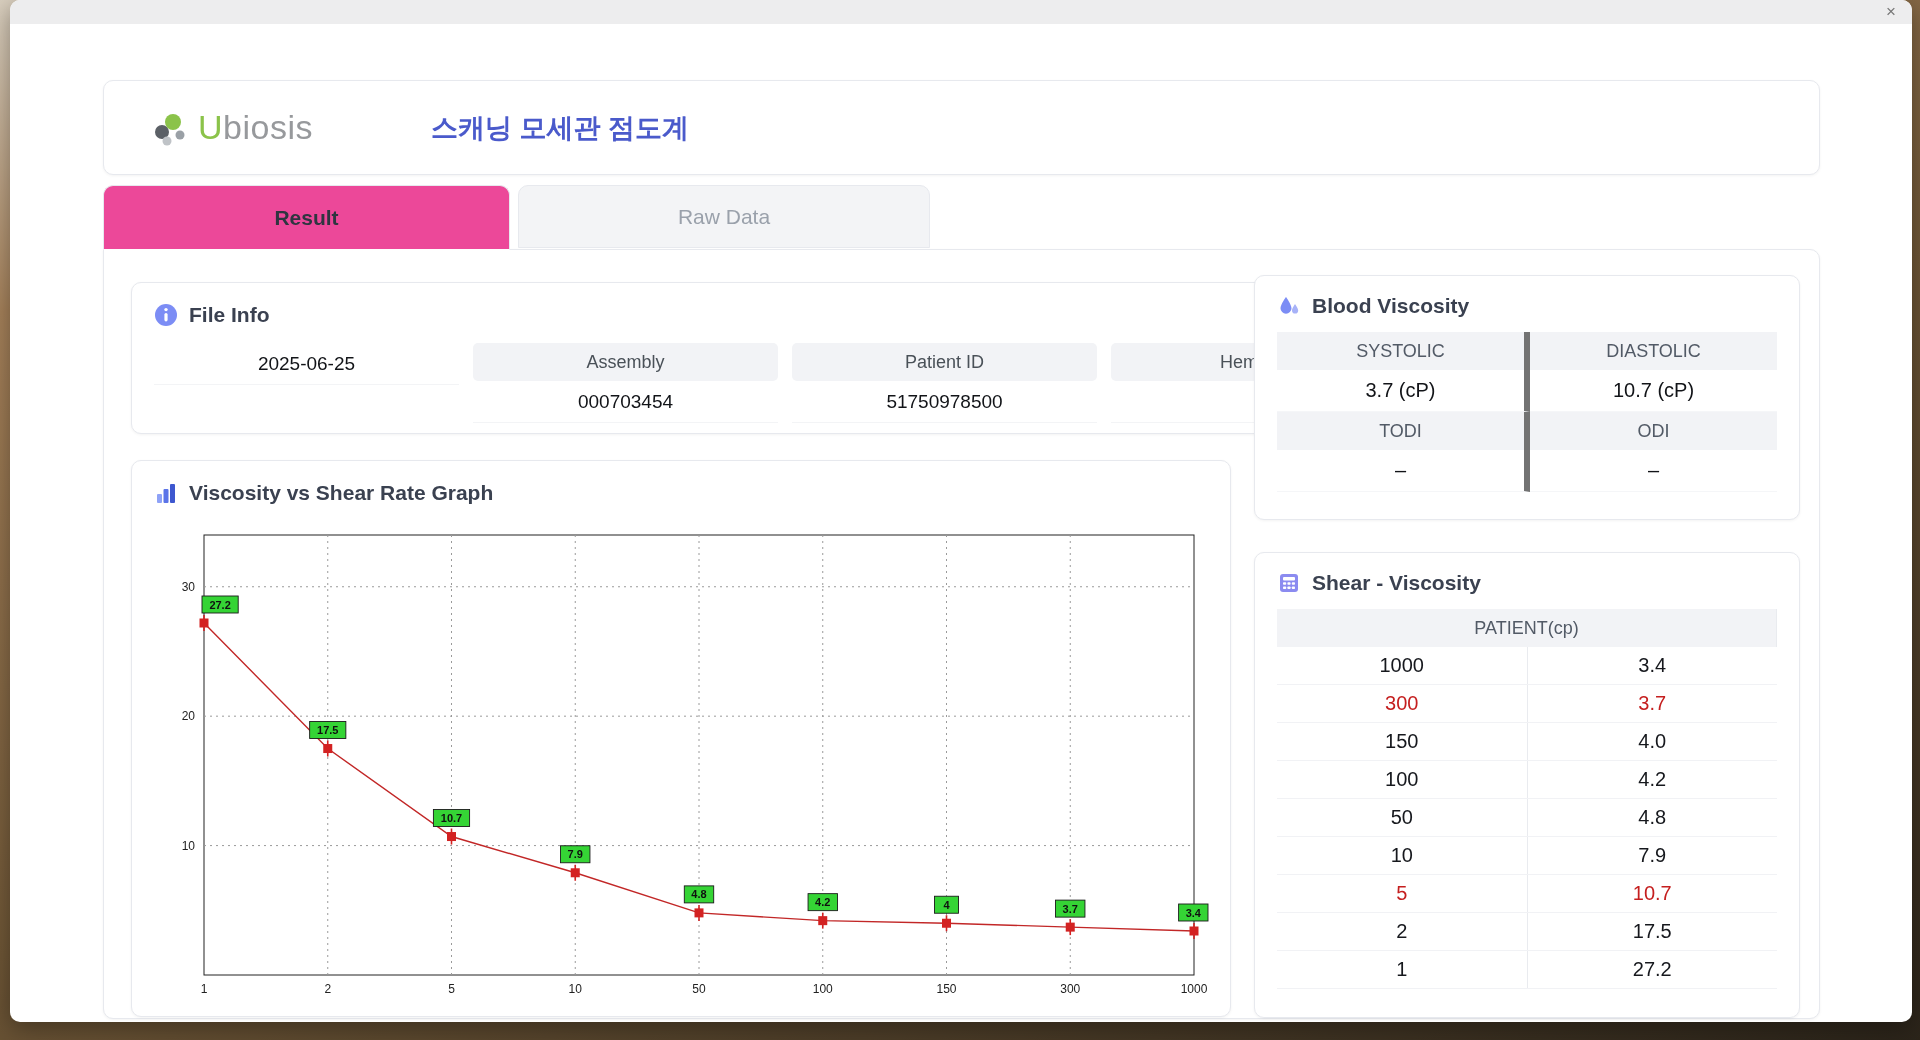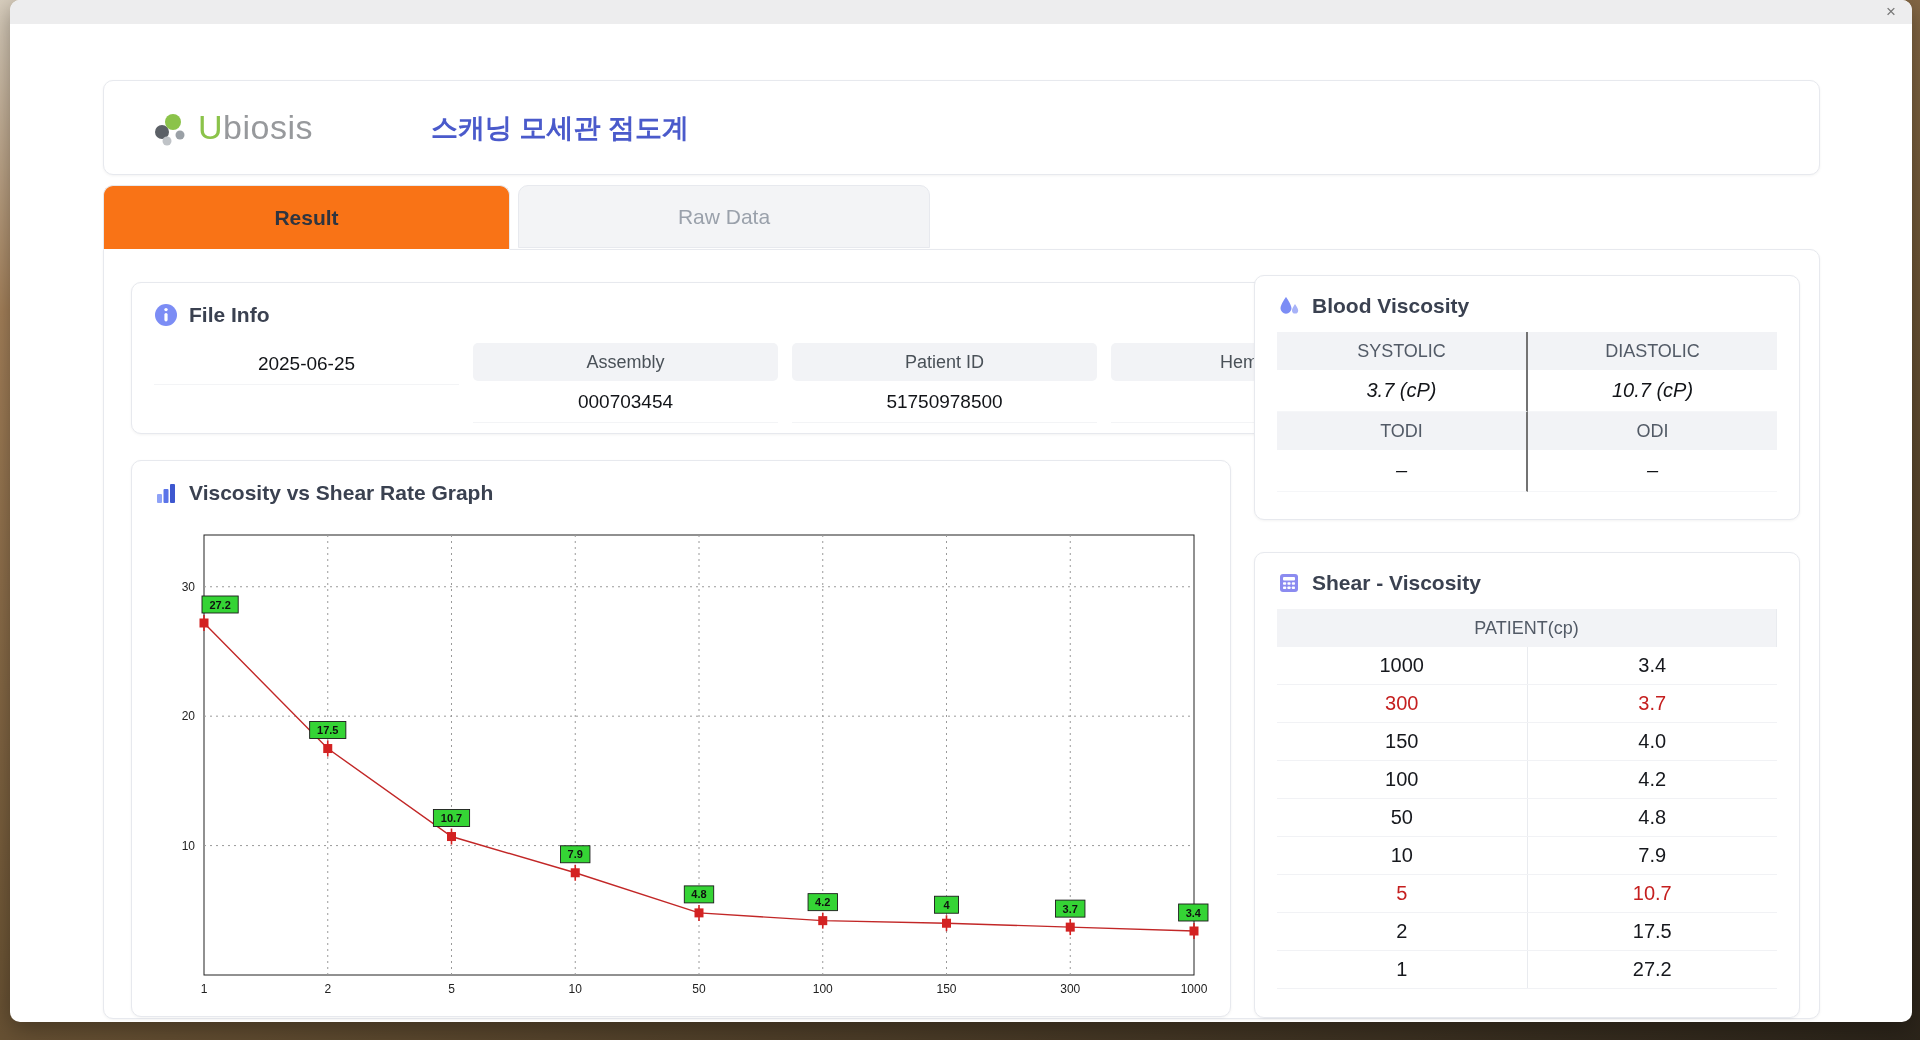--- a/index.html
+++ b/index.html
@@ -31,21 +31,21 @@
   .brand { display: flex; align-items: center; gap: 8px; }
   .brand-text { font-size: 34px; color: #97999c; font-weight: 500; letter-spacing: 0.5px; }
   .brand-text .u { color: #8bc34a; }
   .app-title { margin-left: 118px; font-size: 27px; font-weight: bold; color: #4a5acb; }
   
   .tab {
     position: absolute; top: 185px; height: 65px; display: flex;
     align-items: center; justify-content: center; font-size: 21px;
     border: 1px solid #e7e9ee; border-radius: 10px 10px 0 0; cursor: pointer;
   }
-  .tab-active { left: 93px; width: 407px; background: #f97316; color: #2f3540;
+  .tab-active { left: 93px; width: 407px; background: #ec4899; color: #2f3540;
     font-weight: bold; border-bottom: 1px solid #ffffff; z-index: 3; }
   .tab-inactive { left: 500px; width: 412px; background: #f3f4f6; color: #9aa1ab;
     height: 63px; margin-left: 8px; }
   
   .main-panel { left: 93px; top: 249px; width: 1717px; height: 770px; border-radius: 0 10px 10px 10px; }
   .section-title { display: flex; align-items: center; gap: 11px;
     font-size: 21px; font-weight: bold; color: #3a4150; }
   
   .file-info-card { left: 27px; top: 32px; width: 1308px; height: 152px; padding: 20px 22px; }
   .fi-fields { display: flex; gap: 14px; margin-top: 16px; }
@@ -56,22 +56,22 @@
     font-size: 19px; color: #121418; border-bottom: 1px solid #f3f4f6; }
   
   .graph-card { left: 27px; top: 210px; width: 1100px; height: 557px; padding: 20px 22px; }
   .chart-wrap { margin-top: 4px; }
   
   .bv-card { left: 1150px; top: 25px; width: 546px; height: 245px; padding: 18px 22px; }
   .bv-table { margin-top: 14px; }
   .bv-row { display: flex; }
   .bv-head .bv-cell { background: #f2f3f6; color: #525a66; font-size: 18px; height: 38px; }
   .bv-cell { flex: 1; display: flex; align-items: center; justify-content: center; }
-  .bv-cell:first-child { border-right: 2px solid #737373; }
-  .bv-val { height: 42px; font-size: 20px; color: #121418; border-bottom: 1px solid #f5f6f8; font-style: italic; }
+  .bv-cell:first-child { border-right: 6px solid #737373; }
+  .bv-val { height: 42px; font-size: 20px; color: #121418; border-bottom: 1px solid #f5f6f8; }
   .sv-card { left: 1150px; top: 302px; width: 546px; height: 466px; padding: 18px 22px; }
   .sv-table { margin-top: 14px; }
   .sv-head { display: flex; background: #f2f3f6; height: 38px; }
   .sv-head .sv-cell { font-size: 18px; color: #525a66; font-weight: 500; }
   .sv-row { display: flex; height: 38px; border-bottom: 1px solid #f1f2f5; }
   .sv-cell { flex: 1; display: flex; align-items: center; justify-content: center;
     font-size: 20px; color: #16181d; }
   .sv-cell:first-child { border-right: 1px solid #e9ebef; }
   .sv-red .sv-cell { color: #c51f1f; }
   .icon-badge { display: inline-flex; width: 24px; height: 24px; align-items: center; justify-content: center; }

